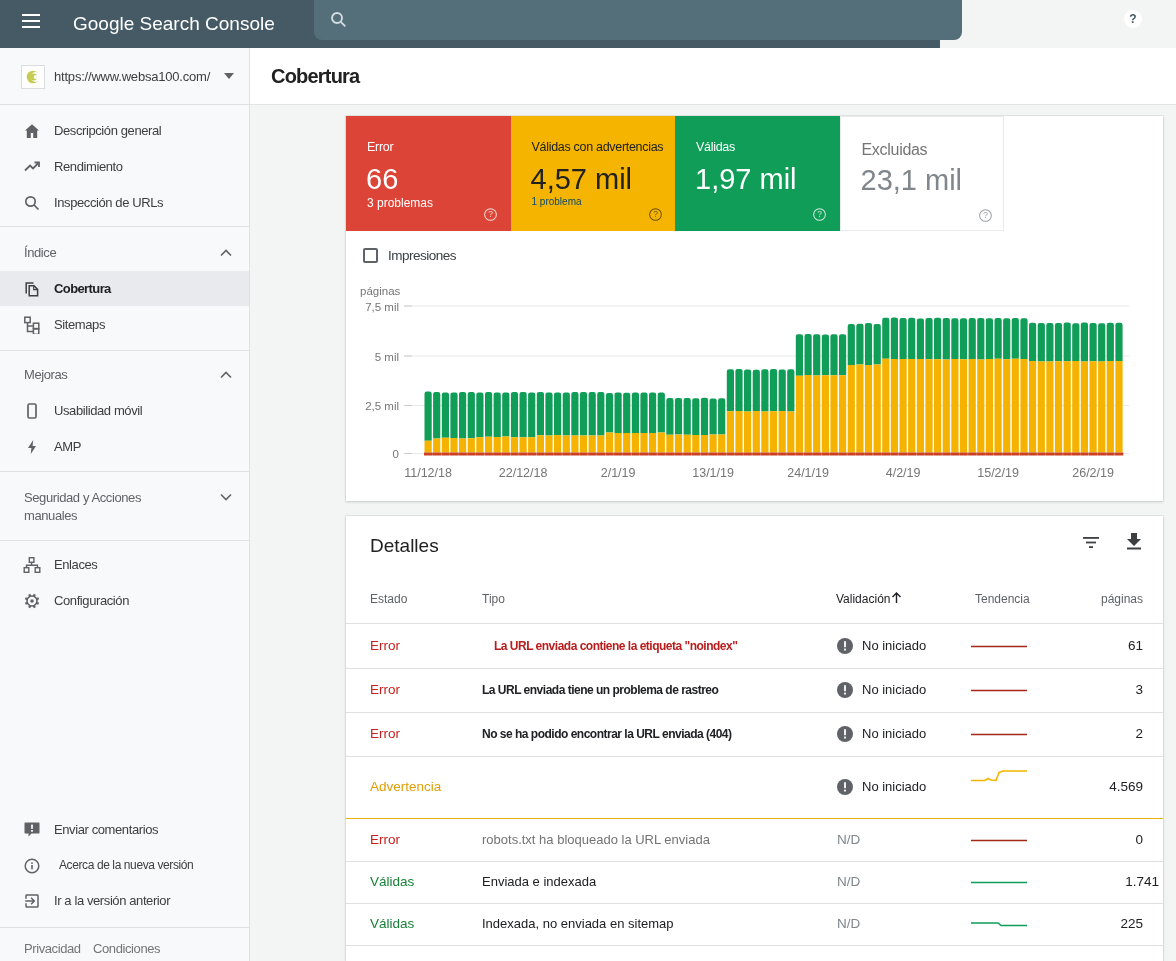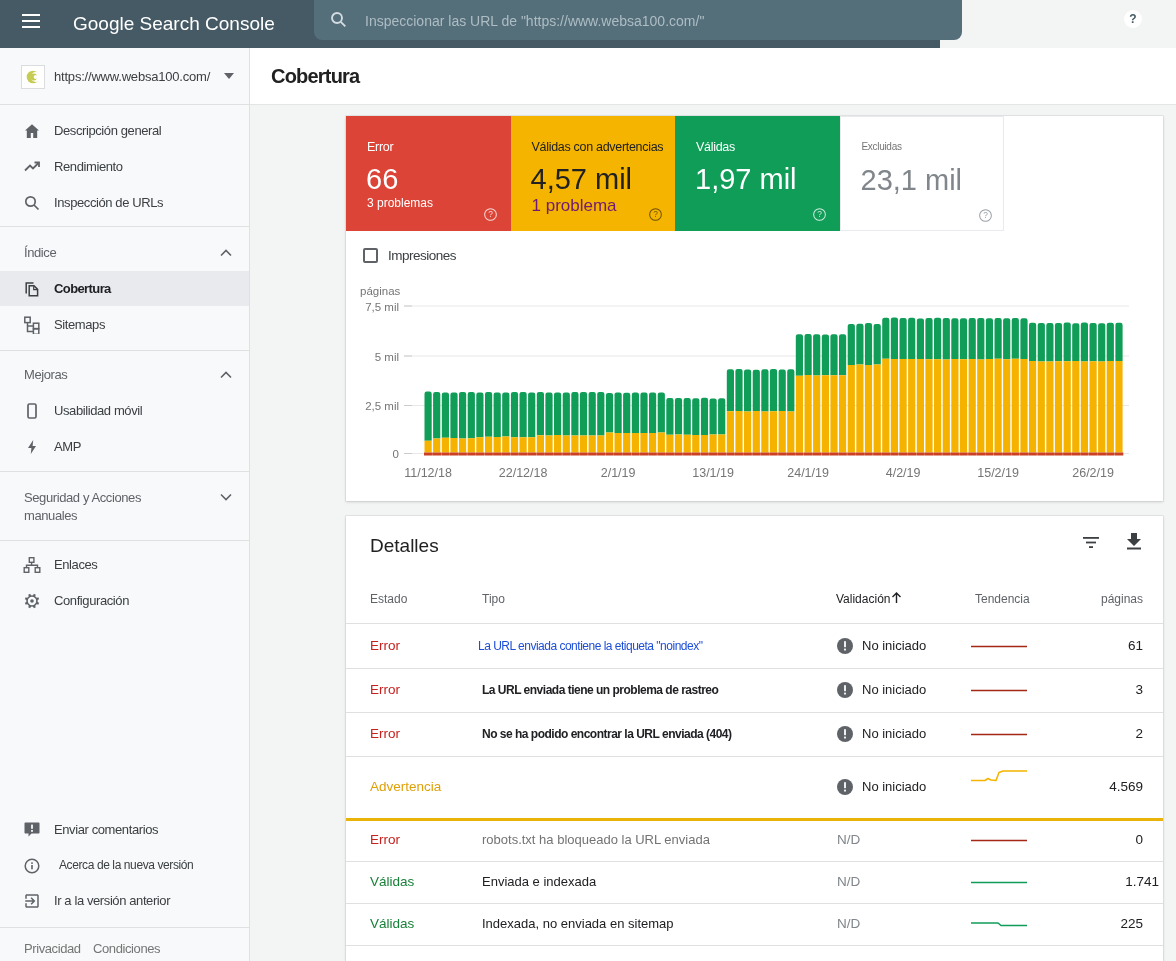--- a/index.html
+++ b/index.html
@@ -5,21 +5,20 @@
       <rect width="18" height="2" fill="#fff"></rect>
       <rect y="6" width="18" height="2" fill="#fff"></rect>
       <rect y="12" width="18" height="2" fill="#fff"></rect>
     </svg>
     <div style="position:absolute;left:73px;top:0;height:48px;line-height:47px;font-size:19px;color:#fff;white-space:nowrap">Google Search Console</div>
     <div style="position:absolute;left:314px;top:0;width:648px;height:40px;background:#546e7a;border-radius:0 0 8px 8px"></div>
     <svg style="position:absolute;left:330px;top:11px" width="17" height="17" viewBox="0 0 17 17">
       <circle cx="7" cy="7" r="5" fill="none" stroke="#d3dce0" stroke-width="1.9"></circle>
       <path d="m10.8 10.8 4.5 4.5" stroke="#d3dce0" stroke-width="1.9"></path>
     </svg>
-    <div style="position:absolute;left:365px;top:13px;font-size:14px;color:#aebdc4">Inspeccionar las URL de "https://www.websa100.com/"</div>
     <div style="position:absolute;left:1124px;top:10px;width:18px;height:18px;border-radius:50%;background:#fff;text-align:center;line-height:18px;font-size:12px;font-weight:700;color:#455a64">?</div>
   </div>
 <div style="position:absolute;left:250px;top:48px;width:926px;height:56px;background:#fff;border-bottom:1px solid #e4e4e4"></div>
 <div style="position:absolute;left:271px;top:65px;font-size:20px;font-weight:700;letter-spacing:-.8px;color:#212121">Cobertura</div>
 <div style="position:absolute;left:0;top:48px;width:249px;height:913px;background:#f8f9fa;border-right:1px solid #e0e0e0">
     <div style="position:absolute;left:21px;top:17px;width:22px;height:22px;background:#fff;border:1px solid #dadce0">
       <svg width="16" height="16" viewBox="0 0 16 16" style="position:absolute;left:3px;top:3px">
         <circle cx="8" cy="8" r="6.3" fill="#c6cc52"></circle>
         <circle cx="10.8" cy="8" r="5.1" fill="#fff"></circle>
         <circle cx="8.7" cy="8" r="3.4" fill="#c6cc52"></circle>
@@ -128,36 +127,36 @@
     <div style="position:absolute;left:20px;top:47px;font-size:29px;color:#fff;white-space:nowrap">66</div>
     <div style="position:absolute;left:21px;top:80px;font-size:12px;color:#fff">3 problemas</div>
     <svg style="position:absolute;left:138px;top:92px" width="13" height="13" viewBox="0 0 14 14">
       <circle cx="7" cy="7" r="6.3" fill="none" stroke="rgba(255,255,255,.8)" stroke-width="1.1"></circle>
       <text x="7" y="10.2" text-anchor="middle" font-size="9" font-family="Liberation Sans, sans-serif" fill="rgba(255,255,255,.8)">?</text>
     </svg>
   </div>
 <div style="position:absolute;left:510.5px;top:116px;width:164.5px;height:115px;background:#f4b400;">
     <div style="position:absolute;left:21px;top:24px;font-size:12.5px;letter-spacing:-.3px;color:#212121;white-space:nowrap">Válidas con advertencias</div>
     <div style="position:absolute;left:20px;top:47px;font-size:29px;color:#212121;white-space:nowrap">4,57 mil</div>
-    <div style="position:absolute;left:21px;top:80px;font-size:17px;color:#701a75">1 problema</div>
+    <div style="position:absolute;left:21px;top:80px;font-size:10px;color:#0c4a6e">1 problema</div>
     <svg style="position:absolute;left:138px;top:92px" width="13" height="13" viewBox="0 0 14 14">
       <circle cx="7" cy="7" r="6.3" fill="none" stroke="rgba(0,0,0,.55)" stroke-width="1.1"></circle>
       <text x="7" y="10.2" text-anchor="middle" font-size="9" font-family="Liberation Sans, sans-serif" fill="rgba(0,0,0,.55)">?</text>
     </svg>
   </div>
 <div style="position:absolute;left:675.0px;top:116px;width:164.5px;height:115px;background:#0f9d58;">
     <div style="position:absolute;left:21px;top:24px;font-size:12.5px;letter-spacing:-.3px;color:#fff;white-space:nowrap">Válidas</div>
     <div style="position:absolute;left:20px;top:47px;font-size:29px;color:#fff;white-space:nowrap">1,97 mil</div>
     <svg style="position:absolute;left:138px;top:92px" width="13" height="13" viewBox="0 0 14 14">
       <circle cx="7" cy="7" r="6.3" fill="none" stroke="rgba(255,255,255,.8)" stroke-width="1.1"></circle>
       <text x="7" y="10.2" text-anchor="middle" font-size="9" font-family="Liberation Sans, sans-serif" fill="rgba(255,255,255,.8)">?</text>
     </svg>
   </div>
 <div style="position:absolute;left:839.5px;top:116px;width:164.5px;height:115px;background:#fff;border:1px solid #e8eaed;box-sizing:border-box;">
-    <div style="position:absolute;left:21px;top:24px;font-size:10px;letter-spacing:-.3px;color:#757575;white-space:nowrap">Excluidas</div>
+    <div style="position:absolute;left:21px;top:24px;font-size:16px;letter-spacing:-.3px;color:#757575;white-space:nowrap">Excluidas</div>
     <div style="position:absolute;left:20px;top:47px;font-size:29px;color:#80868b;white-space:nowrap">23,1 mil</div>
     <svg style="position:absolute;left:138px;top:92px" width="13" height="13" viewBox="0 0 14 14">
       <circle cx="7" cy="7" r="6.3" fill="none" stroke="#9aa0a6" stroke-width="1.1"></circle>
       <text x="7" y="10.2" text-anchor="middle" font-size="9" font-family="Liberation Sans, sans-serif" fill="#9aa0a6">?</text>
     </svg>
   </div>
 <div style="position:absolute;left:363px;top:248px;width:11px;height:11px;border:2px solid #5f6368;border-radius:2px;background:#fff"></div>
 <div style="position:absolute;left:388px;top:248px;font-size:13.5px;letter-spacing:-.5px;color:#3c4043">Impresiones</div>
 <div style="position:absolute;left:346px;top:116px;width:817px;height:385px">
     <svg width="817" height="385" viewBox="346 116 817 385" style="position:absolute;left:0;top:0">
@@ -203,21 +202,21 @@
       <div style="position:absolute;left:136px;top:2px">Tipo</div>
       <div style="position:absolute;left:490px;top:2px;color:#202124">Validación</div>
       <svg style="position:absolute;left:545px;top:2px" width="11" height="12" viewBox="0 0 11 12">
         <path d="M5.5 11V1.5M1.5 5 5.5 1l4 4" stroke="#202124" stroke-width="1.4" fill="none"></path>
       </svg>
       <div style="position:absolute;left:629px;top:2px">Tendencia</div>
       <div style="position:absolute;right:20px;top:2px">páginas</div>
     </div>
     <div style="position:absolute;left:0;top:107px;width:817px;height:45px;border-bottom:1px solid #e0e0e0">
       <div style="position:absolute;left:24px;top:50%;margin-top:-8px;font-size:13.5px;color:#c5221f">Error</div>
-      <div style="position:absolute;left:132px;top:50%;transform:translateY(-50%);font-weight:400;letter-spacing:-.5px;font-size:12px;color:#1d4ed8;white-space:nowrap;line-height:18px">La URL enviada contiene la etiqueta "noindex"</div>
+      <div style="position:absolute;left:148px;top:50%;transform:translateY(-50%);font-weight:700;letter-spacing:-.5px;font-size:12px;color:#b91c1c;white-space:nowrap;line-height:18px">La URL enviada contiene la etiqueta "noindex"</div>
       <svg width="18" height="18" viewBox="0 0 18 18" style="position:absolute;left:490px;top:50%;margin-top:-9px">
         <circle cx="9" cy="9" r="8" fill="#5f6368"></circle>
         <rect x="8.1" y="4.2" width="1.8" height="6" fill="#fff"></rect>
         <rect x="8.1" y="11.6" width="1.8" height="1.9" fill="#fff"></rect>
       </svg>
       <div style="position:absolute;left:516px;top:50%;margin-top:-8px;font-size:13px;color:#202124">No iniciado</div>
       <svg width="58" height="18" viewBox="0 0 58 18" style="position:absolute;left:624px;top:50%;margin-top:-9px">
         <path d="M1 9.5h56" stroke="#a52714" stroke-width="1.6" fill="none"></path>
       </svg>
       <div style="position:absolute;right:20px;top:50%;margin-top:-8px;font-size:13.5px;color:#202124">61</div>
@@ -243,21 +242,21 @@
         <circle cx="9" cy="9" r="8" fill="#5f6368"></circle>
         <rect x="8.1" y="4.2" width="1.8" height="6" fill="#fff"></rect>
         <rect x="8.1" y="11.6" width="1.8" height="1.9" fill="#fff"></rect>
       </svg>
       <div style="position:absolute;left:516px;top:50%;margin-top:-8px;font-size:13px;color:#202124">No iniciado</div>
       <svg width="58" height="18" viewBox="0 0 58 18" style="position:absolute;left:624px;top:50%;margin-top:-9px">
         <path d="M1 9.5h56" stroke="#a52714" stroke-width="1.6" fill="none"></path>
       </svg>
       <div style="position:absolute;right:20px;top:50%;margin-top:-8px;font-size:13.5px;color:#202124">2</div>
     </div>
-    <div style="position:absolute;left:0;top:240px;width:817px;height:62px;border-bottom:3px solid #eab308">
+    <div style="position:absolute;left:0;top:240px;width:817px;height:62px;border-bottom:1px solid #eab308">
       <div style="position:absolute;left:24px;top:50%;margin-top:-8px;font-size:13.5px;color:#e0a008">Advertencia</div>
       <svg width="18" height="18" viewBox="0 0 18 18" style="position:absolute;left:490px;top:50%;margin-top:-9px">
         <circle cx="9" cy="9" r="8" fill="#5f6368"></circle>
         <rect x="8.1" y="4.2" width="1.8" height="6" fill="#fff"></rect>
         <rect x="8.1" y="11.6" width="1.8" height="1.9" fill="#fff"></rect>
       </svg>
       <div style="position:absolute;left:516px;top:50%;margin-top:-8px;font-size:13px;color:#202124">No iniciado</div>
       <svg width="58" height="18" viewBox="0 0 58 18" style="position:absolute;left:624px;top:50%;margin-top:-20px">
         <path d="M1 13.5h14l3-2 3 1.5 5 .5 3-8 4-1.5h24" stroke="#f4b400" stroke-width="1.6" fill="none" stroke-linejoin="round"></path>
       </svg>

